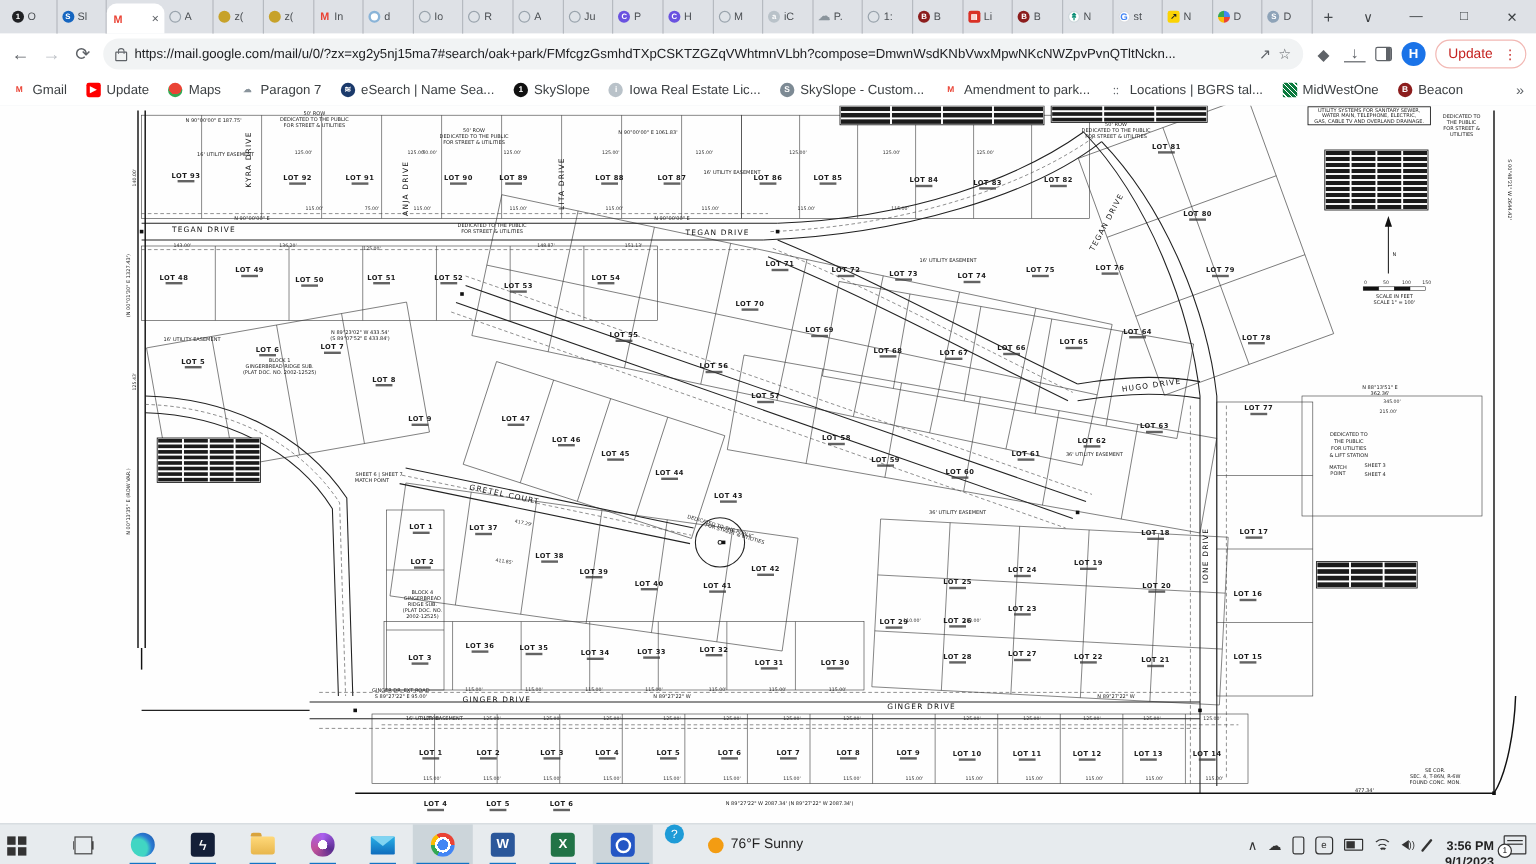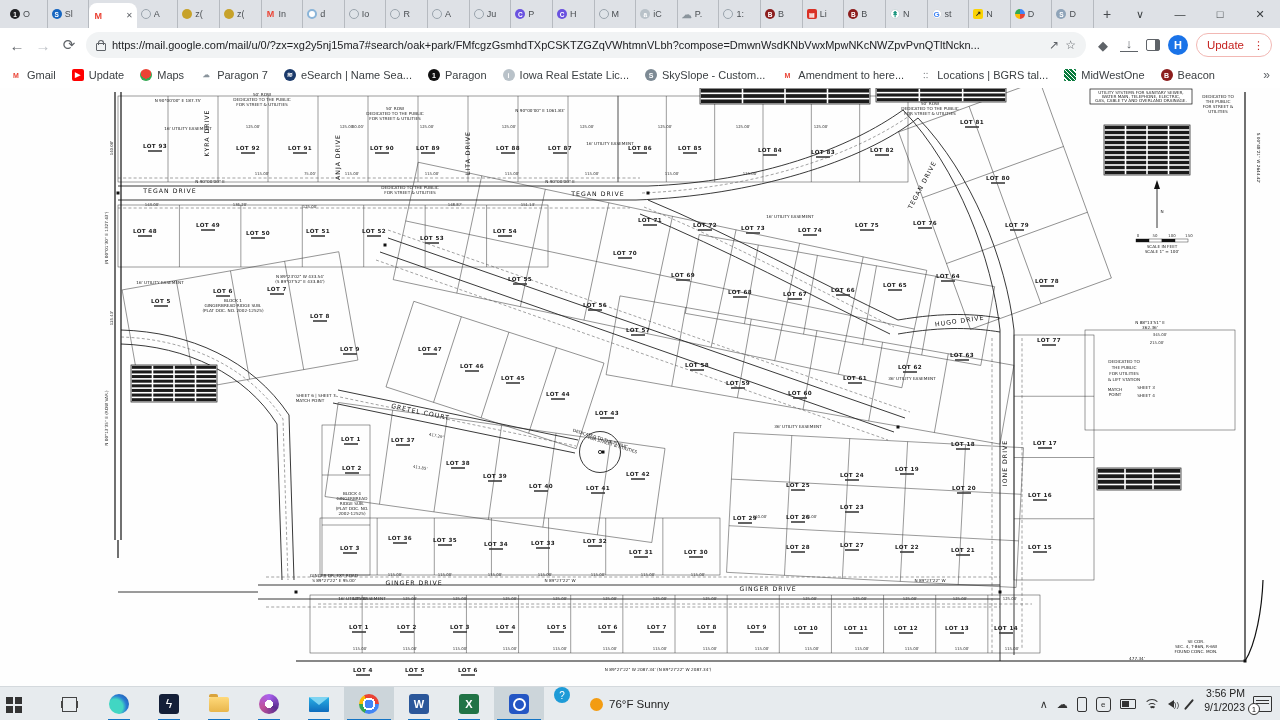--- a/index.html
+++ b/index.html
@@ -136,21 +136,21 @@
   .wifi i{position:absolute;border:1.6px solid #333;border-radius:50%;
     border-color:#333 transparent transparent transparent;left:50%;}
   .wifi i:nth-child(1){width:14px;height:14px;margin-left:-8px;top:0;}
   .wifi i:nth-child(2){width:8px;height:8px;margin-left:-5px;top:4px;}
   .wifi i:nth-child(3){width:3px;height:3px;margin-left:-2.5px;top:7px;border-width:2px;}
   .vol{display:flex;align-items:center;}
   .vol b{width:0;height:0;border-top:4px solid transparent;border-bottom:4px solid transparent;
     border-right:6px solid #333;}
   .vol s{font-size:8px;color:#333;text-decoration:none;}
   .pen{width:2px;height:13px;background:#333;transform:rotate(40deg);border-radius:1px;}
-  .clock{font-size:10.5px;color:#222;text-align:right;line-height:1.3;padding:0 8px;}
+  .clock{font-size:10.5px;color:#222;text-align:right;line-height:1.3;padding:12px 8px;font-weight:bold;}
   .notif{width:17px;height:14px;border:1.2px solid #333;border-radius:1px;position:relative;margin-right:8px;}
   .notif::before{content:"";position:absolute;left:2px;top:3px;right:2px;height:1.2px;background:#333;
     box-shadow:0 3px 0 #333;}
   .notif .bdg{position:absolute;left:-6px;bottom:-4px;width:10px;height:10px;border-radius:50%;
     border:1px solid #333;background:#fff;font-size:7px;display:flex;align-items:center;justify-content:center;}
 </style>
 </head>
 <body>
 
 <div id="shell">
@@ -309,33 +309,33 @@
       <div class="bm">
         <span class="fav cloud">☁</span>
         <span>Paragon 7</span>
       </div>
       <div class="bm">
         <span class="fav c" style="background: rgb(27, 58, 107);">≋</span>
         <span>eSearch | Name Sea...</span>
       </div>
       <div class="bm">
         <span class="fav c" style="background: rgb(17, 17, 17);">1</span>
-        <span>Paragon</span>
+        <span>SkySlope</span>
       </div>
       <div class="bm">
         <span class="fav c" style="background: rgb(185, 194, 201);">i</span>
         <span>Iowa Real Estate Lic...</span>
       </div>
       <div class="bm">
         <span class="fav c" style="background: rgb(125, 138, 148);">S</span>
         <span>SkySlope - Custom...</span>
       </div>
       <div class="bm">
         <span class="fav gmail2">M</span>
-        <span>Amendment to here...</span>
+        <span>Amendment to park...</span>
       </div>
       <div class="bm">
         <span class="fav dotsgrid">⁚⁚</span>
         <span>Locations | BGRS tal...</span>
       </div>
       <div class="bm">
         <span class="fav mw"></span>
         <span>MidWestOne</span>
       </div>
       <div class="bm">

